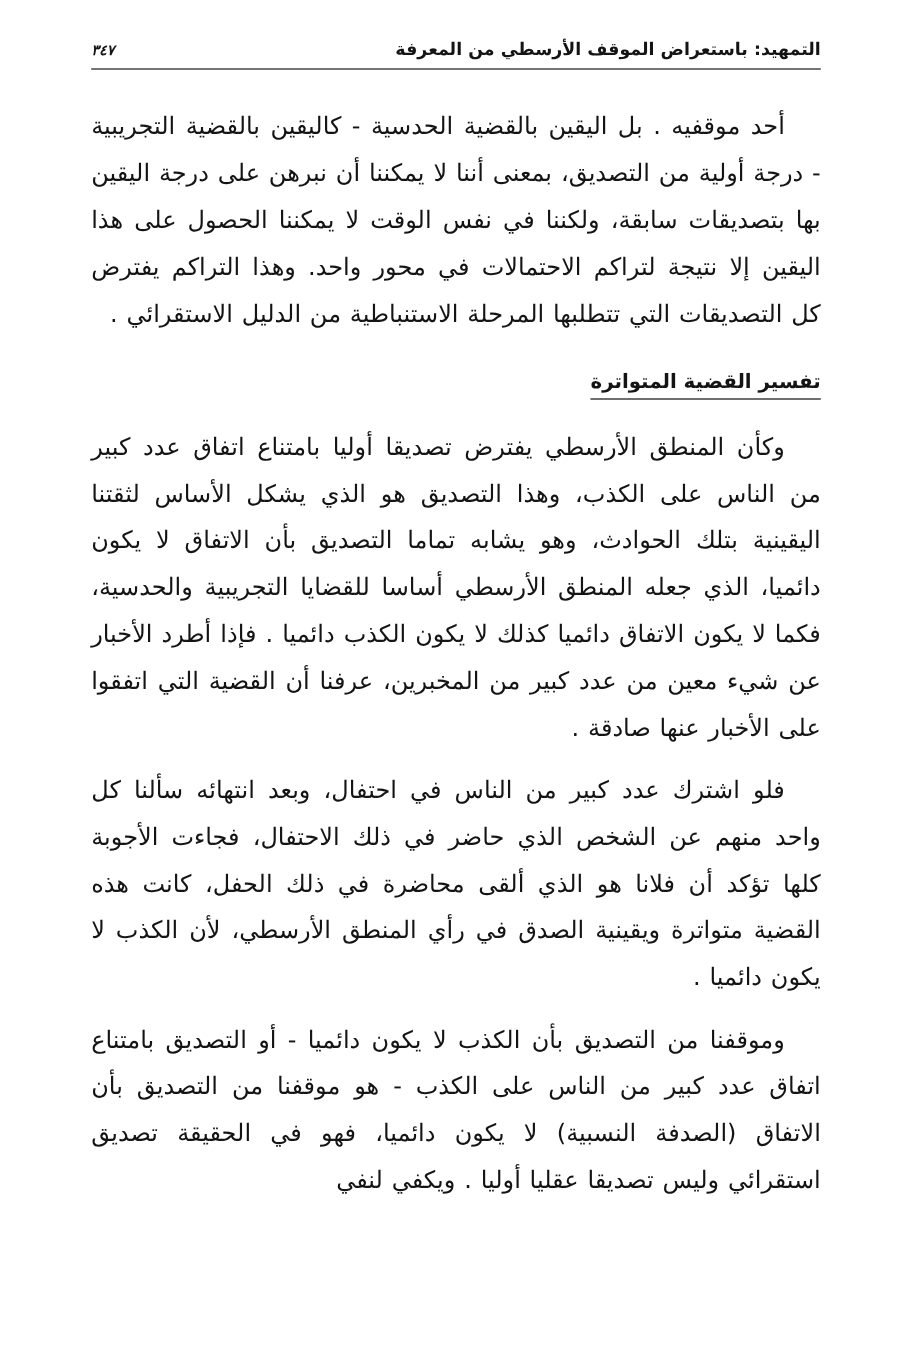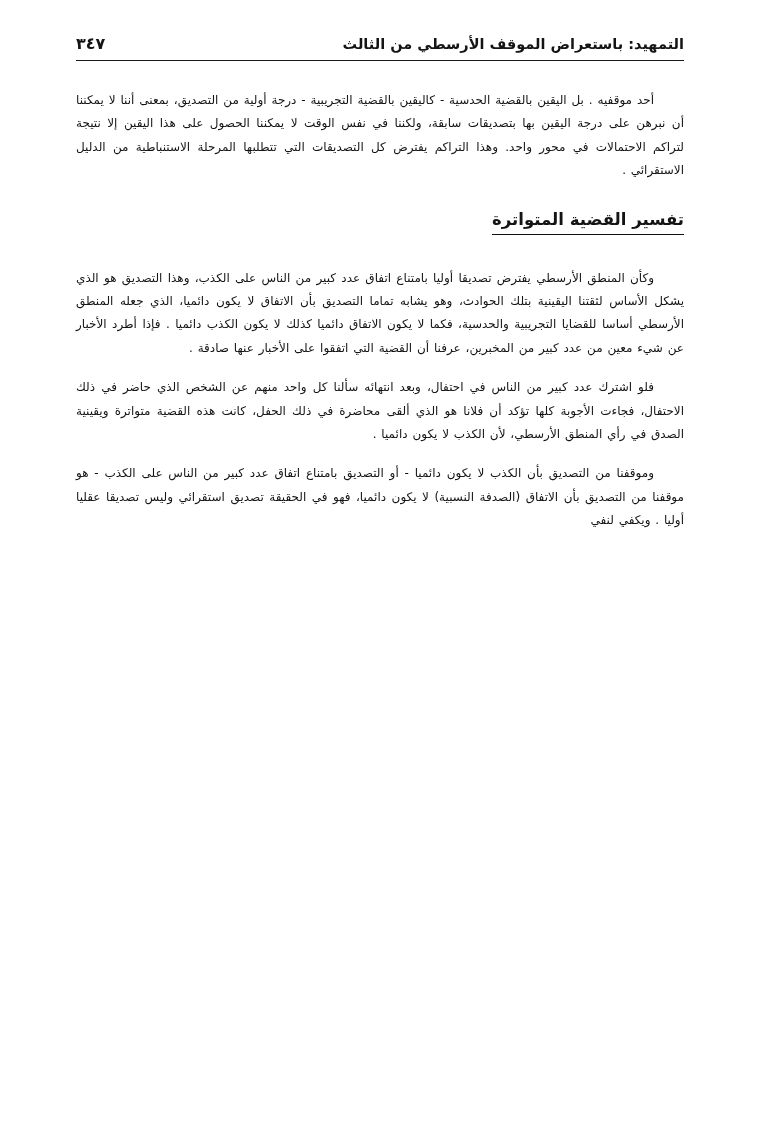--- a/index.html
+++ b/index.html
@@ -28,31 +28,32 @@
     align-items: baseline;
     font-weight: bold;
     font-size: 14.5px;
     padding-bottom: 7px;
     border-bottom: 1.6px solid #1a1a1a;
   }
   .chapter-title {
     letter-spacing: 0;
   }
   .page-number {
-    font-size: 16px;
+    font-size: 12px;
+    font-style: italic;
   }
   .body-text {
     margin-top: 28px;
   }
   .para {
-    font-size: 12px;
+    font-size: 20px;
     line-height: 1.95;
     text-align: justify;
     text-indent: 30px;
-    margin: 16px 0 13px 0;
+    margin: 1px 0 13px 0;
     word-spacing: 1px;
   }
   .section-heading {
     display: inline-block;
     font-weight: bold;
     font-size: 16.5px;
     border-bottom: 1.6px solid #111;
     padding-bottom: 5px;
     margin: 14px 0 16px 0;
     text-indent: 0;
@@ -61,21 +62,21 @@
     text-indent: 0;
     margin: 6px 0 4px 0;
   }
 </style>
 </head>
 <body>
 
 <div class="page">
 
   <div class="page-header">
-    <span class="chapter-title">التمهيد: باستعراض الموقف الأرسطي من الثالث</span>
+    <span class="chapter-title">التمهيد: باستعراض الموقف الأرسطي من المعرفة</span>
     <span class="page-number">٣٤٧</span>
   </div>
 
   <div class="body-text">
 
     <p class="para">أحد موقفيه . بل اليقين بالقضية الحدسية - كاليقين بالقضية التجريبية - درجة أولية من التصديق، بمعنى أننا لا يمكننا أن نبرهن على درجة اليقين بها بتصديقات سابقة، ولكننا في نفس الوقت لا يمكننا الحصول على هذا اليقين إلا نتيجة لتراكم الاحتمالات في محور واحد. وهذا التراكم يفترض كل التصديقات التي تتطلبها المرحلة الاستنباطية من الدليل الاستقرائي .</p>
 
 
     <div class="heading-row">
       <span class="section-heading">تفسير القضية المتواترة</span>

